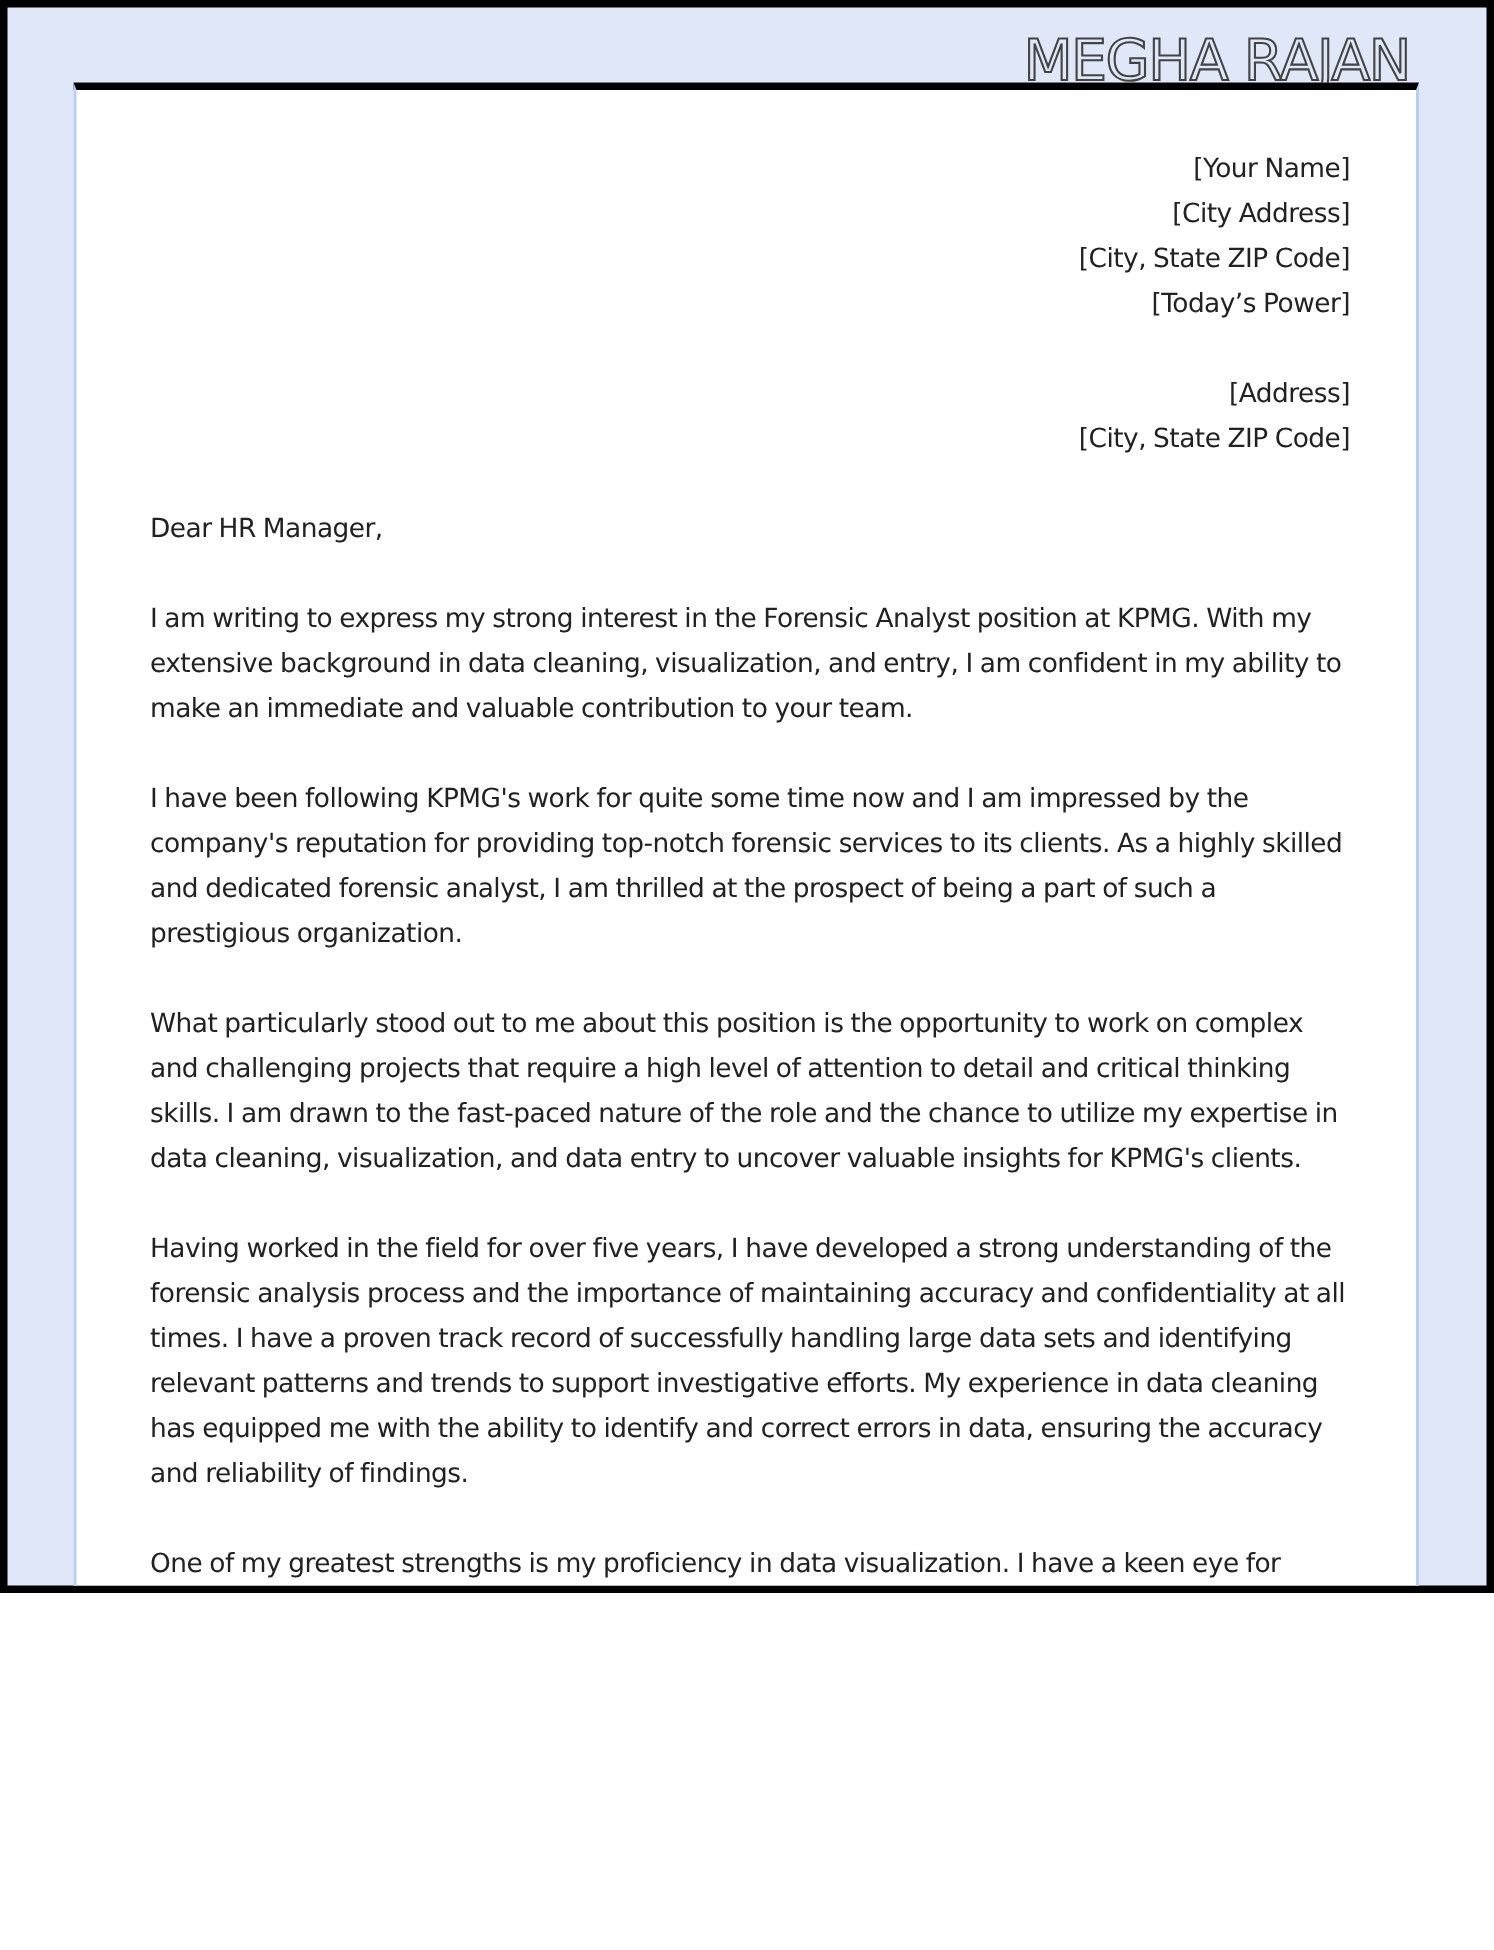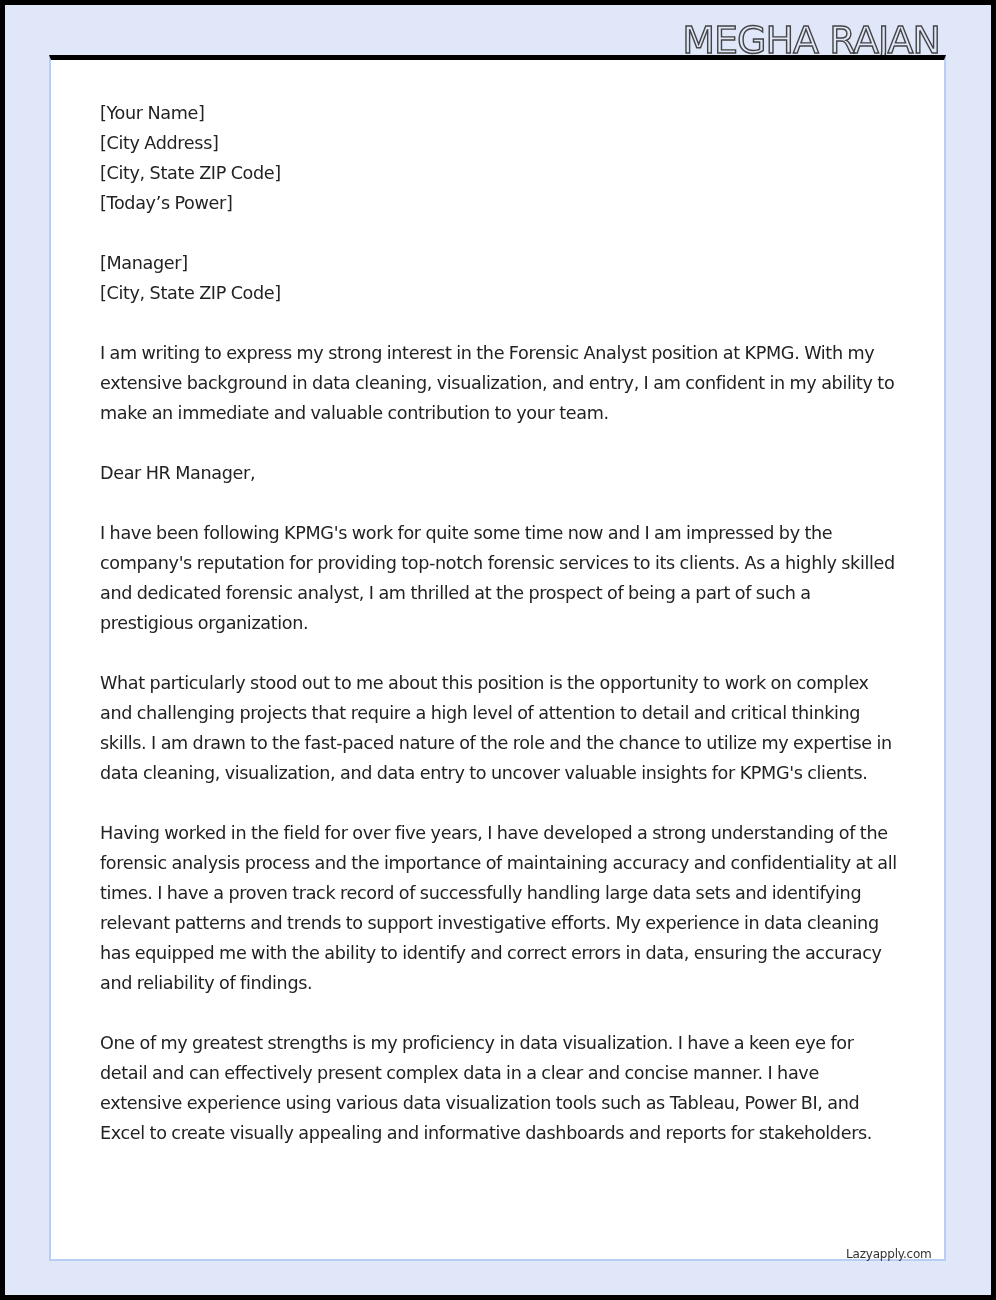--- a/index.html
+++ b/index.html
@@ -9,21 +9,21 @@
     body {
       width: 996px;
       height: 1300px;
       overflow: hidden;
       position: relative;
       font-family: "DejaVu Sans", sans-serif;
     }
     .frame {
       position: absolute;
       left: 0; top: 0;
-      width: 996px; height: 1300px;
+      width: 996px; height: 1062px;
       box-sizing: border-box;
       border: 5px solid #000;
       background: #dfe7f8;
       overflow: hidden;
     }
     .name-header {
       position: absolute;
       right: 51px;
       top: 10px;
       font-family: "DejaVu Sans", sans-serif;
@@ -53,21 +53,21 @@
       top: 93px;
       width: 800px;
       font-family: "DejaVu Sans", sans-serif;
       font-size: 17.6px;
       line-height: 30px;
       color: #222;
       letter-spacing: -0.35px;
       word-spacing: -0.5px;
     }
     .block { margin: 0 0 30px 0; }
-    .block .line { display: block; white-space: nowrap; }
+    .block .line { display: block; white-space: nowrap; text-align: right; }
     .para { margin: 0 0 30px 0; }
     .watermark {
       position: absolute;
       left: 841px;
       top: 1242px;
       font-family: "DejaVu Sans", sans-serif;
       font-size: 12px;
       color: #333;
       letter-spacing: -0.2px;
     }
@@ -81,27 +81,27 @@
 
   <div class="letter-body">
     <div class="block">
       <span class="line">[Your Name]</span>
       <span class="line">[City Address]</span>
       <span class="line">[City, State ZIP Code]</span>
       <span class="line">[Today’s Power]</span>
     </div>
 
     <div class="block">
-      <span class="line">[Manager]</span>
+      <span class="line">[Address]</span>
       <span class="line">[City, State ZIP Code]</span>
     </div>
 
+    <p class="para">Dear HR Manager,</p>
+
     <p class="para">I am writing to express my strong interest in the Forensic Analyst position at KPMG. With my extensive background in data cleaning, visualization, and entry, I am confident in my ability to make an immediate and valuable contribution to your team.</p>
-
-    <p class="para">Dear HR Manager,</p>
     <p class="para">I have been following KPMG's work for quite some time now and I am impressed by the company's reputation for providing top-notch forensic services to its clients. As a highly skilled and dedicated forensic analyst, I am thrilled at the prospect of being a part of such a prestigious organization.</p>
     <p class="para">What particularly stood out to me about this position is the opportunity to work on complex and challenging projects that require a high level of attention to detail and critical thinking skills. I am drawn to the fast-paced nature of the role and the chance to utilize my expertise in data cleaning, visualization, and data entry to uncover valuable insights for KPMG's clients.</p>
     <p class="para">Having worked in the field for over five years, I have developed a strong understanding of the forensic analysis process and the importance of maintaining accuracy and confidentiality at all times. I have a proven track record of successfully handling large data sets and identifying relevant patterns and trends to support investigative efforts. My experience in data cleaning has equipped me with the ability to identify and correct errors in data, ensuring the accuracy and reliability of findings.</p>
     <p class="para">One of my greatest strengths is my proficiency in data visualization. I have a keen eye for detail and can effectively present complex data in a clear and concise manner. I have extensive experience using various data visualization tools such as Tableau, Power BI, and Excel to create visually appealing and informative dashboards and reports for stakeholders.</p>
   </div>
 
   <div class="watermark">Lazyapply.com</div>
 </div>
 
 </body></html>

